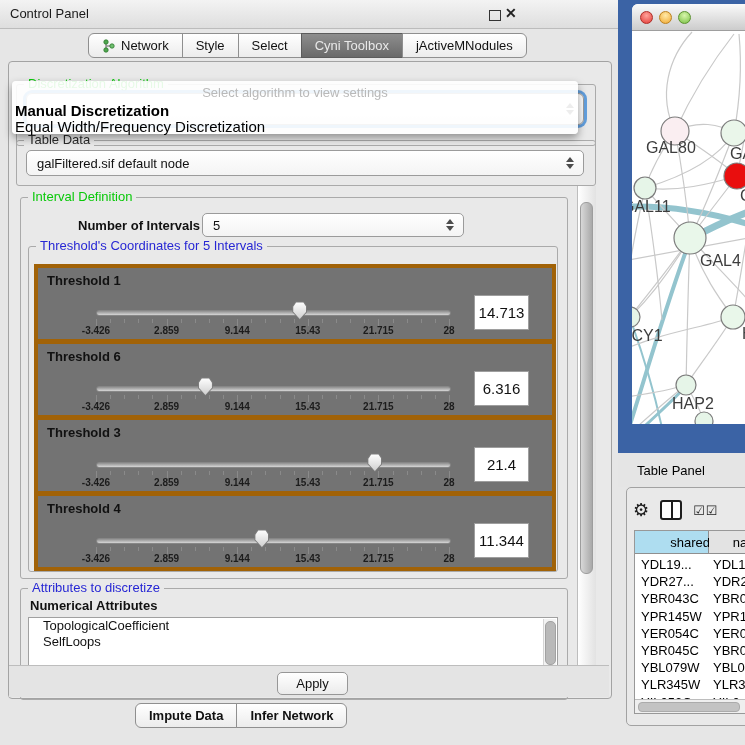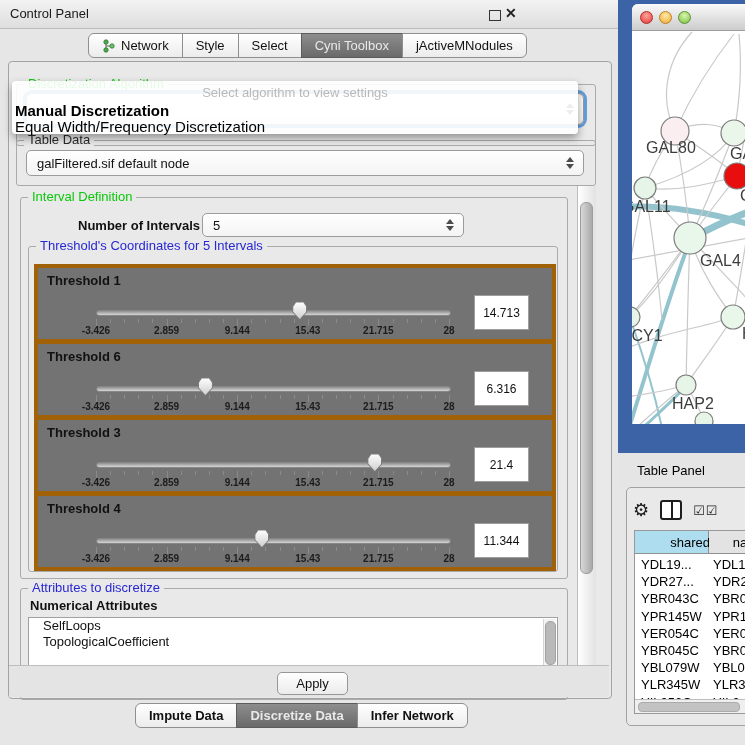--- a/index.html
+++ b/index.html
@@ -46,21 +46,21 @@
   .tbox-title{position:absolute;left:9px;top:5px;font-size:13px;font-weight:bold;color:#111;}
   .track{position:absolute;left:58px;top:42px;width:353px;height:4px;border-radius:3px;
          background:linear-gradient(#8f8f8f,#d6d6d6);border:1px solid #878787;}
   .thumb{position:absolute;top:33px;width:15px;height:19px;background:#7c7c7c;
          clip-path:polygon(0% 28%,22% 3%,78% 3%,100% 28%,100% 58%,50% 100%,0% 58%);}
   .thumb-i{position:absolute;left:1px;top:1px;right:1px;bottom:1px;background:linear-gradient(#fefefe,#cfcfcf);
          clip-path:polygon(0% 28%,22% 3%,78% 3%,100% 28%,100% 58%,50% 100%,0% 58%);}
   .tick{position:absolute;width:1px;background:#8a8a8a;}
   .ticklabel{position:absolute;top:57px;font-size:10px;font-weight:bold;color:#1c1c1c;transform:translateX(-50%);white-space:nowrap;}
   .valuebox{position:absolute;left:436px;top:27px;width:53px;height:33px;background:#ffffff;border:1px solid #9e9e9e;
-            display:flex;align-items:center;justify-content:center;font-size:12px;color:#111;}
+            display:flex;align-items:center;justify-content:center;font-size:15px;color:#111;}
   
   #attr-list{left:28px;top:617px;width:528px;height:52px;background:#ffffff;border:1px solid #a0a0a0;overflow:hidden;}
   .attr-item{font-size:13px;color:#111;padding:1px 0 1px 14px;line-height:14px;}
   #attr-scroll{position:absolute;right:1px;top:1px;width:12px;height:50px;background:#f3f3f3;border-left:1px solid #d5d5d5;}
   #attr-thumb{position:absolute;left:1px;top:2px;width:9px;height:42px;border-radius:5px;background:#b9b9b9;border:1px solid #a2a2a2;}
   
   #apply-strip{left:9px;top:665px;width:600px;height:31px;background:#e4e4e4;border-top:1px solid #bdbdbd;}
   #apply-btn{position:absolute;left:268px;top:6px;width:69px;height:21px;background:linear-gradient(#ffffff,#ebebeb);
              border:1px solid #979797;border-radius:5px;font-size:13px;color:#111;
              display:flex;align-items:center;justify-content:center;}
@@ -335,44 +335,41 @@
       <div class="ticklabel" style="left: 340.4px;">21.715</div>
       <div class="ticklabel" style="left: 411px;">28</div>
     </div>
 
   <div class="groupbox" style="left:20px;top:588px;width:546px;height:110px;">
     <span class="grouptitle gt-blue">Attributes to discretize</span>
   </div>
   <div class="abs" style="left:30px;top:598px;font-size:13px;font-weight:bold;">Numerical Attributes</div>
   <div class="abs" id="attr-list">
     <div id="attr-items">
+        <div class="attr-item">TopologicalCoefficient</div>
         <div class="attr-item">SelfLoops</div>
-        <div class="attr-item">TopologicalCoefficient</div>
       </div>
     <div id="attr-scroll">
         <div id="attr-thumb"></div>
       </div>
   </div>
 
   <div class="abs" id="apply-strip">
     <div id="apply-btn">Apply</div>
   </div>
 
   <div class="abs" id="algo-popup">
     <div id="popup-hint">Select algorithm to view settings</div>
     <div class="popup-item" style="top:21px;font-weight:bold;">Manual Discretization</div>
     <div class="popup-item" style="top:37px;">Equal Width/Frequency Discretization</div>
   </div>
 
   <div class="segbar" style="left:135px;top:703px;">
     <div class="seg first">
         <span style="font-weight:bold;">Impute Data</span>
-      </div>
-    <div class="seg active">
-        <span style="font-weight:bold;">Discretize Data</span>
       </div>
     <div class="seg last">
         <span style="font-weight:bold;">Infer Network</span>
       </div>
   </div>
 
   <div class="abs" id="desktop-blue" style="background: rgb(59, 99, 165);"></div>
   <div class="abs" id="net-window">
     <div id="net-titlebar">
       <div class="tl" id="tl-red"></div>

